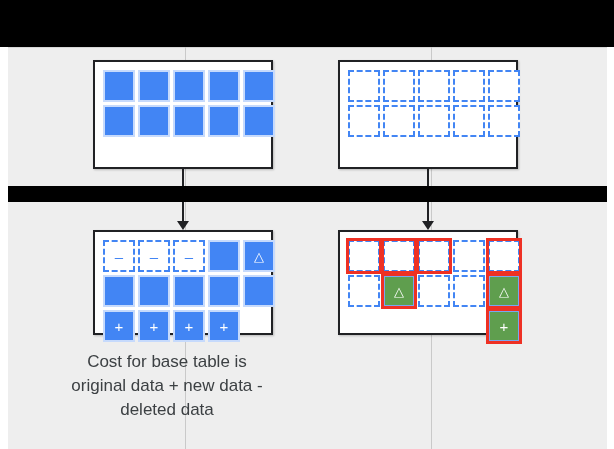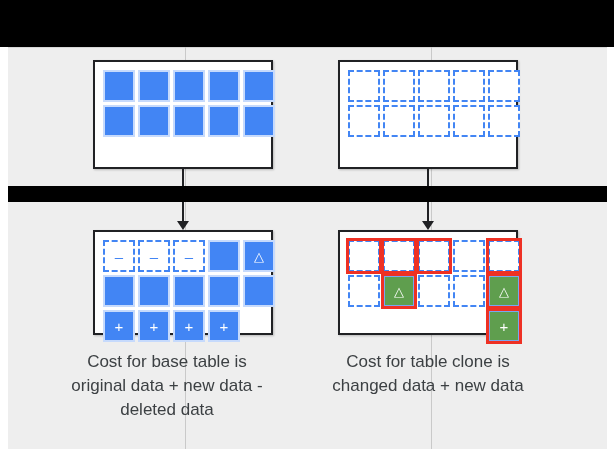--- a/index.html
+++ b/index.html
@@ -190,19 +190,18 @@
         <div class="cell empty"></div>
         <div class="cell empty"></div>
         <div class="cell empty"></div>
         <div class="cell green hl">
           <span class="glyph">+</span>
         </div>
       </div>
   </div>
 
   <div class="caption" id="caption-base">Cost for base table is original data + new data - deleted data</div>
-  <div class="caption" id="caption-clone">Cost for table clone is changed data + new data</div>
 
   <div class="black-bar" id="bar-top"></div>
   <div class="black-bar" id="bar-mid"></div>
   <div class="page-edge" id="edge-left"></div>
   <div class="page-edge" id="edge-right"></div>
 </div>
 
 </body></html>

